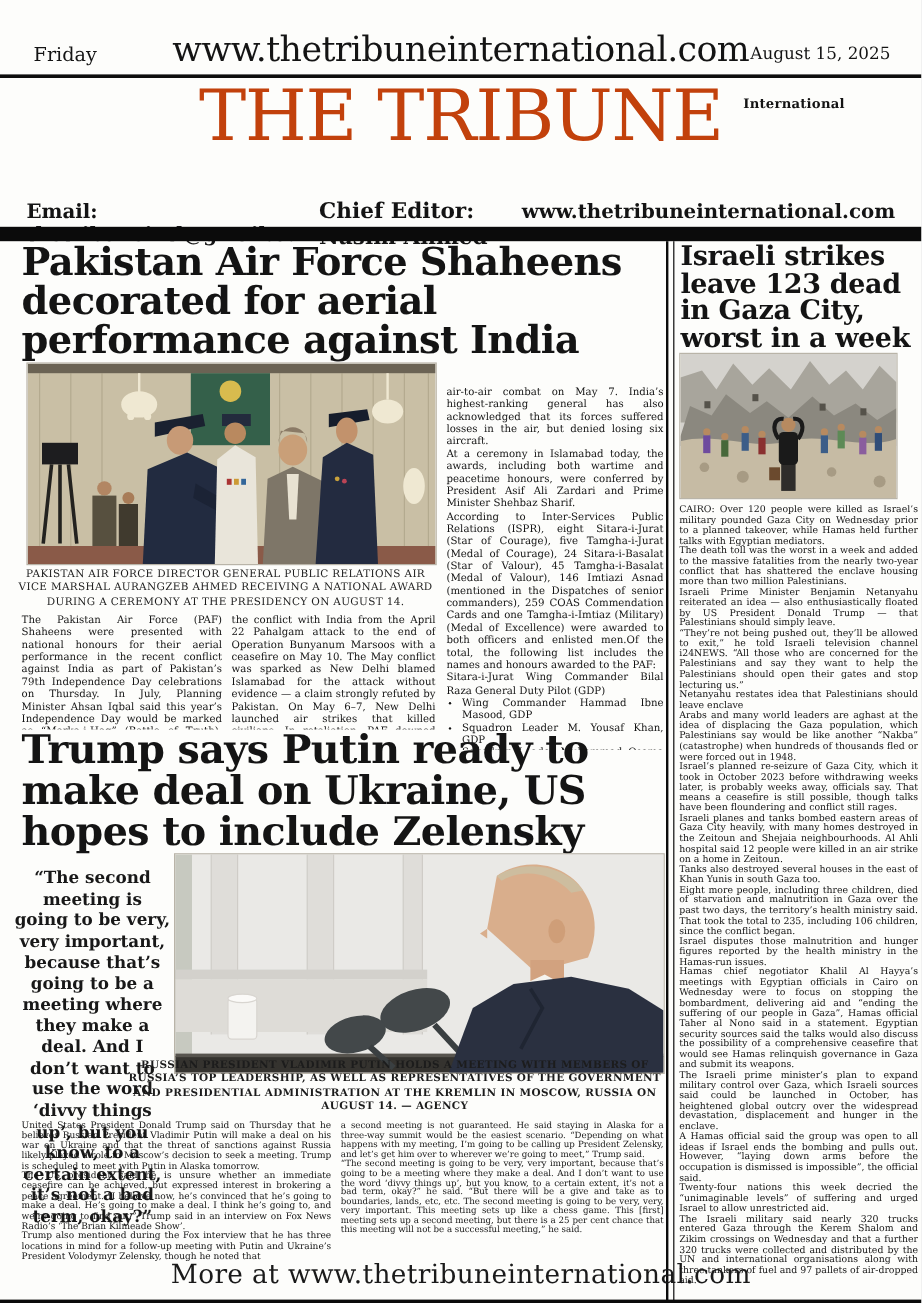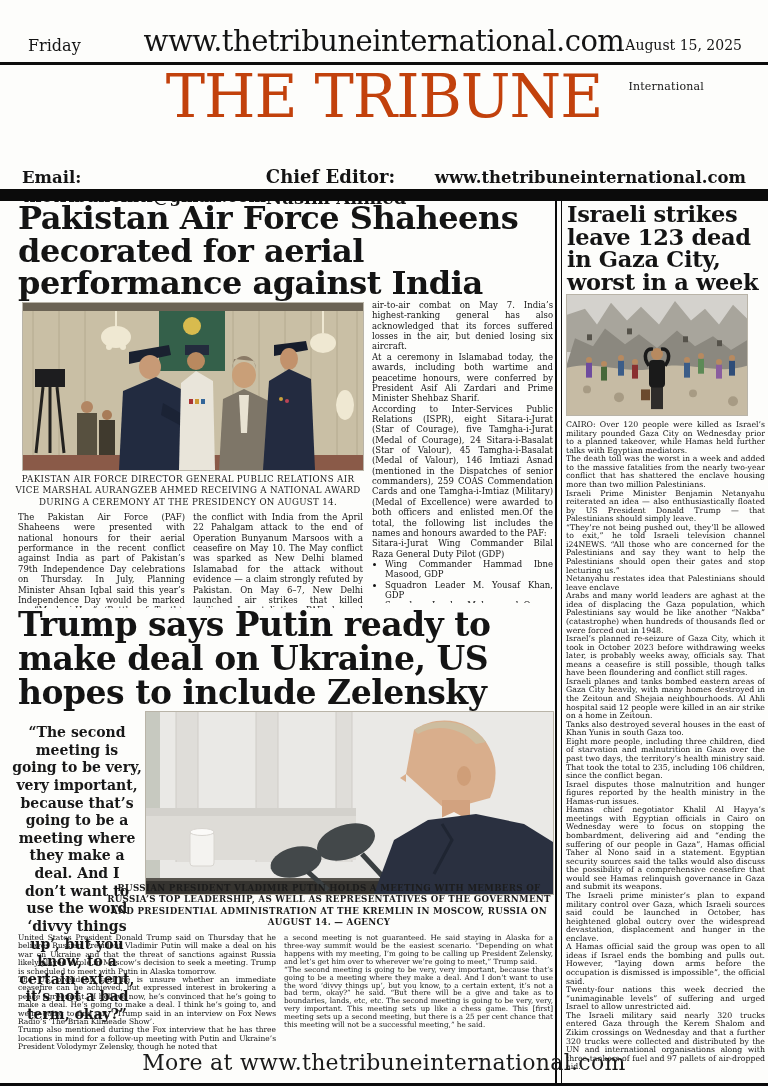--- a/index.html
+++ b/index.html
@@ -7,21 +7,21 @@
         font-family:"DejaVu Serif","Liberation Serif",serif;overflow:hidden;}
   .abs{position:absolute;}
   
   .day{left:28px;top:36px;font-size:16px;}
   .topsite{left:0;right:0;top:24px;text-align:center;font-size:29px;letter-spacing:-0.5px;}
   .date{right:26px;top:37px;font-size:14px;}
   .rule1{left:0;top:62px;width:768px;height:3px;background:#0d0d0d;}
   
   .masthead{left:0;top:66px;width:768px;height:122px;text-align:center;}
   .masthead h1{margin:2px 0 0 0;font-size:59px;line-height:0.98;font-weight:400;letter-spacing:-1px;color:#c2410c;}
-  .edition{position:absolute;right:64px;top:14px;font-size:11px;letter-spacing:0.2px;}
+  .edition{position:absolute;right:64px;top:14px;font-size:11px;letter-spacing:0.2px;font-weight:bold;}
   .contact{left:0;top:166px;width:768px;display:flex;justify-content:space-between;align-items:baseline;
            padding:0 22px;box-sizing:border-box;}
   .contact .email{font-size:16.5px;font-weight:600;}
   .contact .editor{font-size:18px;font-weight:700;}
   .contact .site2{font-size:16.5px;font-weight:600;}
   .blackbar{left:0;top:189px;width:768px;height:12px;background:#0b0b0b;}
   .vrule1{left:555px;top:201px;width:2px;height:883px;background:#0b0b0b;}
   .vrule2{left:561px;top:201px;width:1px;height:883px;background:#0b0b0b;}
   .bottombar{left:0;top:1083px;width:768px;height:3px;background:#0b0b0b;}
   
@@ -35,21 +35,21 @@
   .photo-frame svg{display:block;width:100%;height:100%;outline:1px solid #b9b4a8;}
   
   .caption{font-size:8.7px;line-height:1.3;text-align:center;letter-spacing:0.3px;color:#1c1c1c;}
   .lead-caption{left:12px;top:474px;width:352px;}
   .putin-caption{left:103px;top:883px;width:452px;font-weight:bold;}
   
   .body-text{font-size:8.5px;line-height:1.22;text-align:justify;overflow:hidden;}
   .body-text p{margin:0;}
   .lead-col1{left:18px;top:512px;width:167px;height:96px;}
   .lead-col2{left:193px;top:512px;width:170px;height:96px;}
-  .lead-col3{left:372px;top:300px;width:181px;height:303px;}
+  .lead-col3{left:372px;top:322px;width:181px;height:303px;}
   .lead-col3 ul{margin:0;padding-left:13px;}
   .lead-col3 li{margin:0;text-align:justify;}
   .pull-quote{left:12px;top:724px;width:130px;font-size:14px;line-height:1.26;font-weight:700;text-align:center;color:#181818;}
   .trump-col1{left:18px;top:934px;width:258px;height:118px;font-size:7.5px;line-height:1.12;}
   .trump-col2{left:284px;top:934px;width:269px;height:118px;font-size:7.2px;line-height:1.1;}
   .side-body{left:566px;top:421px;width:199px;height:658px;font-size:7.8px;line-height:1.1;}
   .footer-more{left:0;top:1050px;width:768px;text-align:center;font-size:22px;letter-spacing:0.3px;color:#1a1a1a;}
 </style>
 </head>
 <body>

